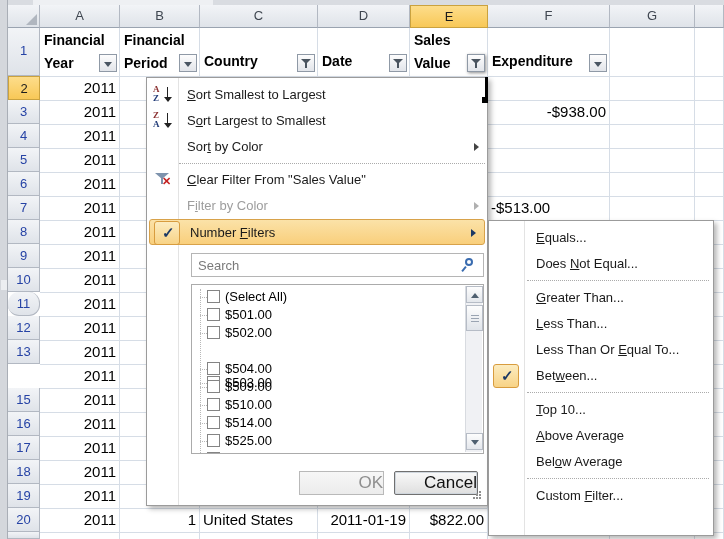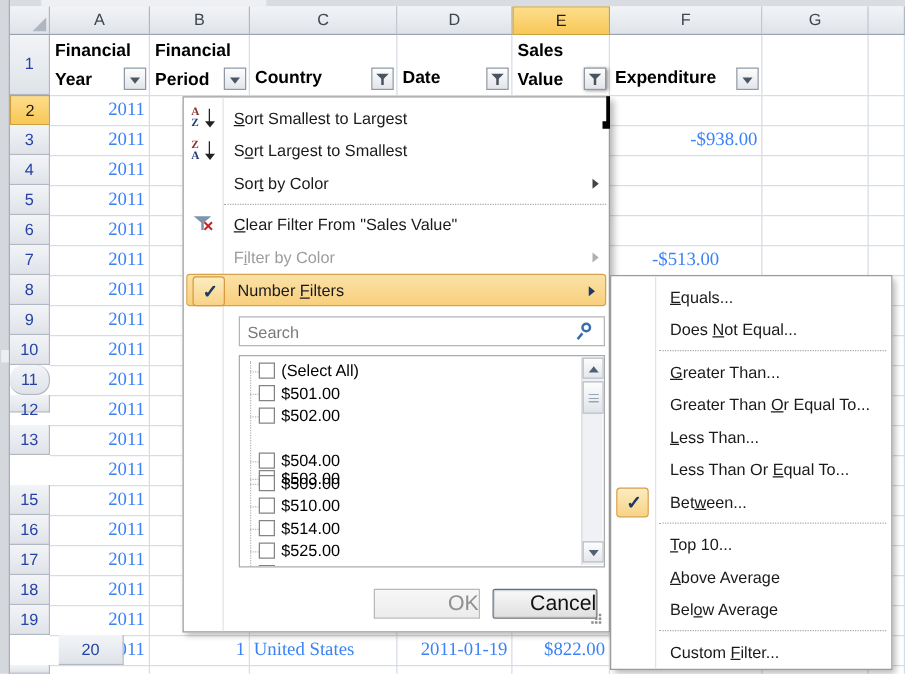--- a/index.html
+++ b/index.html
@@ -22,21 +22,21 @@
   .colhdr { line-height:22px; }
   .rowhdr { line-height:23px; color:#2643a5; border-bottom:1px solid #b2b8c2; }
   .hdr-sel { background:linear-gradient(#fddd8b,#f8c857); border:1px solid #caa23f; color:#1c1c1c; }
   #corner-box { }
   #corner-tri { right:2px; bottom:2px; width:0; height:0; border-left:11px solid transparent; border-bottom:11px solid #b0b6bf; }
 
   
   .gl { background:#d6dde6; z-index:0; }
 
   
-  .cellv { font-size:15px; color:#3b82f6; line-height:24px; white-space:nowrap; z-index:1;font-family:Liberation Serif, serif; }
+  .cellv { font-size:15px; color:#000000; line-height:24px; white-space:nowrap; z-index:1; }
   .hcell { z-index:1; }
   .hline { font-weight:bold; font-size:14px; color:#000; line-height:23px; white-space:nowrap; }
   .fbtn { position:absolute; right:3px; bottom:4px; width:18px; height:18px;
     background:linear-gradient(#fdfdfd,#e2e5ea); border:1px solid #8f99a6; z-index:2; }
   .fbtn-shadow { box-shadow:1px 1px 3px rgba(0,0,0,.45); }
   .dd-tri { position:absolute; left:4px; top:7px; width:0; height:0;
     border-left:4px solid transparent; border-right:4px solid transparent; border-top:5px solid #4a5663; }
   .fun-top { position:absolute; left:3px; top:4px; width:0; height:0;
     border-left:5px solid transparent; border-right:5px solid transparent; border-top:5px solid #4a545f; }
   .fun-stem { position:absolute; left:7px; top:8px; width:2px; height:5px; background:#4a545f; }
@@ -175,29 +175,29 @@
     <div class="abs rowhdr hdr-sel" style="left: 8px; top: 76px; width: 32px; height: 24px;">2</div>
     <div class="abs rowhdr" style="left: 8px; top: 100px; width: 32px; height: 24px;">3</div>
     <div class="abs rowhdr" style="left: 8px; top: 124px; width: 32px; height: 24px;">4</div>
     <div class="abs rowhdr" style="left: 8px; top: 148px; width: 32px; height: 24px;">5</div>
     <div class="abs rowhdr" style="left: 8px; top: 172px; width: 32px; height: 24px;">6</div>
     <div class="abs rowhdr" style="left: 8px; top: 196px; width: 32px; height: 24px;">7</div>
     <div class="abs rowhdr" style="left: 8px; top: 220px; width: 32px; height: 24px;">8</div>
     <div class="abs rowhdr" style="left: 8px; top: 244px; width: 32px; height: 24px;">9</div>
     <div class="abs rowhdr" style="left: 8px; top: 268px; width: 32px; height: 24px;">10</div>
     <div class="abs rowhdr" style="left: 8px; top: 292px; width: 32px; height: 24px; border-radius: 11px;">11</div>
-    <div class="abs rowhdr" style="left: 8px; top: 316px; width: 32px; height: 14px;">12</div>
+    <div class="abs rowhdr" style="left: 8px; top: 316px; width: 32px; height: 24px;">12</div>
     <div class="abs rowhdr" style="left: 8px; top: 340px; width: 32px; height: 24px;">13</div>
     <div class="abs rowhdr" style="left: 8px; top: 364px; width: 32px; height: 24px; margin-top: 48px;">14</div>
     <div class="abs rowhdr" style="left: 8px; top: 388px; width: 32px; height: 24px;">15</div>
     <div class="abs rowhdr" style="left: 8px; top: 412px; width: 32px; height: 24px; text-align: center;">16</div>
     <div class="abs rowhdr" style="left: 8px; top: 436px; width: 32px; height: 24px;">17</div>
     <div class="abs rowhdr" style="left: 8px; top: 460px; width: 32px; height: 24px;">18</div>
     <div class="abs rowhdr" style="left: 8px; top: 484px; width: 32px; height: 24px;">19</div>
-    <div class="abs rowhdr" style="left: 8px; top: 508px; width: 52px; height: 24px; margin-left: 39px;">20</div>
+    <div class="abs rowhdr" style="left: 8px; top: 508px; width: 32px; height: 24px;">20</div>
     <div class="abs rowhdr" style="left: 8px; top: 532px; width: 32px; height: 7px;"></div>
   </div>
 <div id="header-cells">
     <div class="abs hcell" style="left: 40px; top: 28px; width: 80px; height: 48px;">
       <div class="abs" style="left: 4px; top: 1px;">
         <div class="hline">Financial</div>
         <div class="hline">Year</div>
       </div>
       <div class="fbtn">
         <span class="dd-tri"></span>
@@ -263,21 +263,21 @@
     <div class="abs cellv" style="left: 43px; top: 316px; width: 73px; height: 24px; text-align: right;">2011</div>
     <div class="abs cellv" style="left: 43px; top: 340px; width: 73px; height: 24px; text-align: right;">2011</div>
     <div class="abs cellv" style="left: 43px; top: 364px; width: 73px; height: 24px; text-align: right;">2011</div>
     <div class="abs cellv" style="left: 43px; top: 388px; width: 73px; height: 24px; text-align: right;">2011</div>
     <div class="abs cellv" style="left: 43px; top: 412px; width: 73px; height: 24px; text-align: right;">2011</div>
     <div class="abs cellv" style="left: 43px; top: 436px; width: 73px; height: 24px; text-align: right;">2011</div>
     <div class="abs cellv" style="left: 43px; top: 460px; width: 73px; height: 24px; text-align: right;">2011</div>
     <div class="abs cellv" style="left: 43px; top: 484px; width: 73px; height: 24px; text-align: right;">2011</div>
     <div class="abs cellv" style="left: 43px; top: 508px; width: 73px; height: 24px; text-align: right;">2011</div>
     <div class="abs cellv" style="left: 491px; top: 100px; width: 115px; height: 24px; text-align: right;">-$938.00</div>
-    <div class="abs cellv" style="left: 491px; top: 196px; width: 115px; height: 24px; text-align: center;">-$513.00</div>
+    <div class="abs cellv" style="left: 491px; top: 196px; width: 115px; height: 24px; text-align: left;">-$513.00</div>
     <div class="abs cellv" style="left: 123px; top: 508px; width: 73px; height: 24px; text-align: right;">1</div>
     <div class="abs cellv" style="left: 203px; top: 508px; width: 111px; height: 24px; text-align: left;">United States</div>
     <div class="abs cellv" style="left: 321px; top: 508px; width: 85px; height: 24px; text-align: right;">2011-01-19</div>
     <div class="abs cellv" style="left: 413px; top: 508px; width: 71px; height: 24px; text-align: right;">$822.00</div>
   </div>
 
 <div class="abs" id="active-cell-line"></div>
 <div class="abs" id="active-cell-handle"></div>
 
 <div class="abs menu-panel" id="filter-menu">
@@ -427,23 +427,20 @@
         <div class="lbl"><u>E</u>quals...</div>
       </div>
       <div class="mitem">
         <div class="lbl">Does <u>N</u>ot Equal...</div>
       </div>
       <div class="msep"></div>
       <div class="mitem">
         <div class="lbl"><u>G</u>reater Than...</div>
       </div>
       <div class="mitem">
-        <div class="lbl">Greater Than <u>O</u>r Equal To...</div>
-      </div>
-      <div class="mitem">
         <div class="lbl"><u>L</u>ess Than...</div>
       </div>
       <div class="mitem">
         <div class="lbl">Less Than Or <u>E</u>qual To...</div>
       </div>
       <div class="mitem">
         <div class="check-box">
           <span class="check-mark">✓</span>
         </div>
         <div class="lbl">Bet<u>w</u>een...</div>

